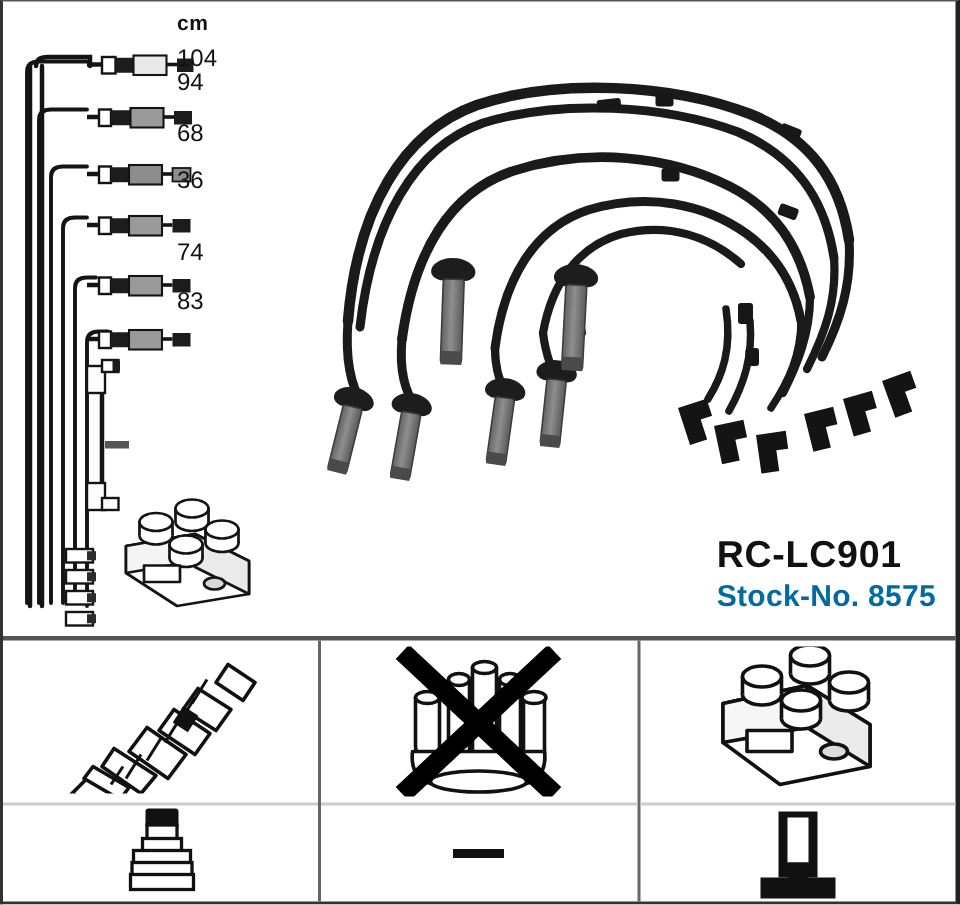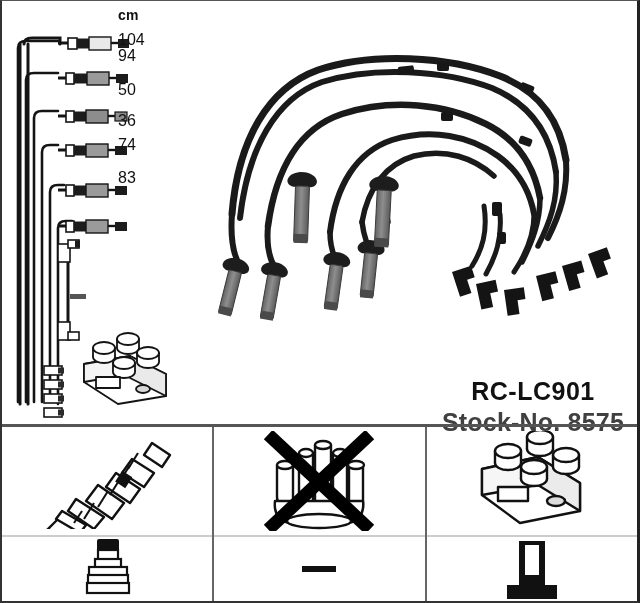--- a/index.html
+++ b/index.html
@@ -11,23 +11,23 @@
   
   .main-area{position:absolute;left:0;top:0;width:640px;height:424px;}
   .svg-main{position:absolute;left:0;top:0;}
 
   
   .len-table{position:absolute;left:118px;top:8px;width:64px;}
   .len-unit{font-size:14px;font-weight:bold;color:#111;letter-spacing:.3px;line-height:1;}
   .len-row{font-size:16px;color:#111;font-weight:normal;line-height:1;}
 
   
-  .label-block{position:absolute;right:16px;top:378px;text-align:center;}
+  .label-block{position:absolute;right:16px;top:357px;text-align:left;}
   .prod-code{font-size:25px;font-weight:bold;color:#111;letter-spacing:.5px;line-height:1.05;}
-  .stock-no{font-size:25px;font-weight:bold;color:#404040;letter-spacing:.2px;line-height:1.05;margin-top:5px;}
+  .stock-no{font-size:20px;font-weight:bold;color:#0369a1;letter-spacing:.2px;line-height:1.05;margin-top:5px;}
 
   
   .panels{position:absolute;left:2px;top:424px;width:635px;height:177px;
           border-top:3px solid #555;box-sizing:border-box;display:flex;}
   .pcol{flex:1;display:flex;flex-direction:column;box-sizing:border-box;}
   .pcol + .pcol{border-left:2px solid #666;}
   .pcell{flex:1;position:relative;display:flex;align-items:center;justify-content:center;box-sizing:border-box;}
   .pcell.top{flex:0 0 108px;}
   .pcell.bot{flex:1;border-top:2px solid #ccc;}
   .dash-mark{width:34px;height:6px;background:#111;}
@@ -260,23 +260,23 @@
           <path d="M0,0 L20,0 L20,12 L12,12 L12,26 L0,26 Z"></path>
         </g>
       </g>
     </svg>
   </div>
 
   <div class="len-table">
     <div class="len-unit">cm</div>
     <div class="len-row" style="margin-top:10px">104</div>
     <div class="len-row" style="">94</div>
-    <div class="len-row" style="margin-top:18px">50</div>
+    <div class="len-row" style="margin-top:18px">68</div>
     <div class="len-row" style="margin-top:15px">36</div>
-    <div class="len-row" style="margin-top:8px">74</div>
+    <div class="len-row" style="margin-top:32px">74</div>
     <div class="len-row" style="margin-top:17px">83</div>
   </div>
 
   <div class="label-block">
     <div class="prod-code">RC-LC901</div>
     <div class="stock-no">Stock-No. 8575</div>
   </div>
 
   <div class="panels">
 

